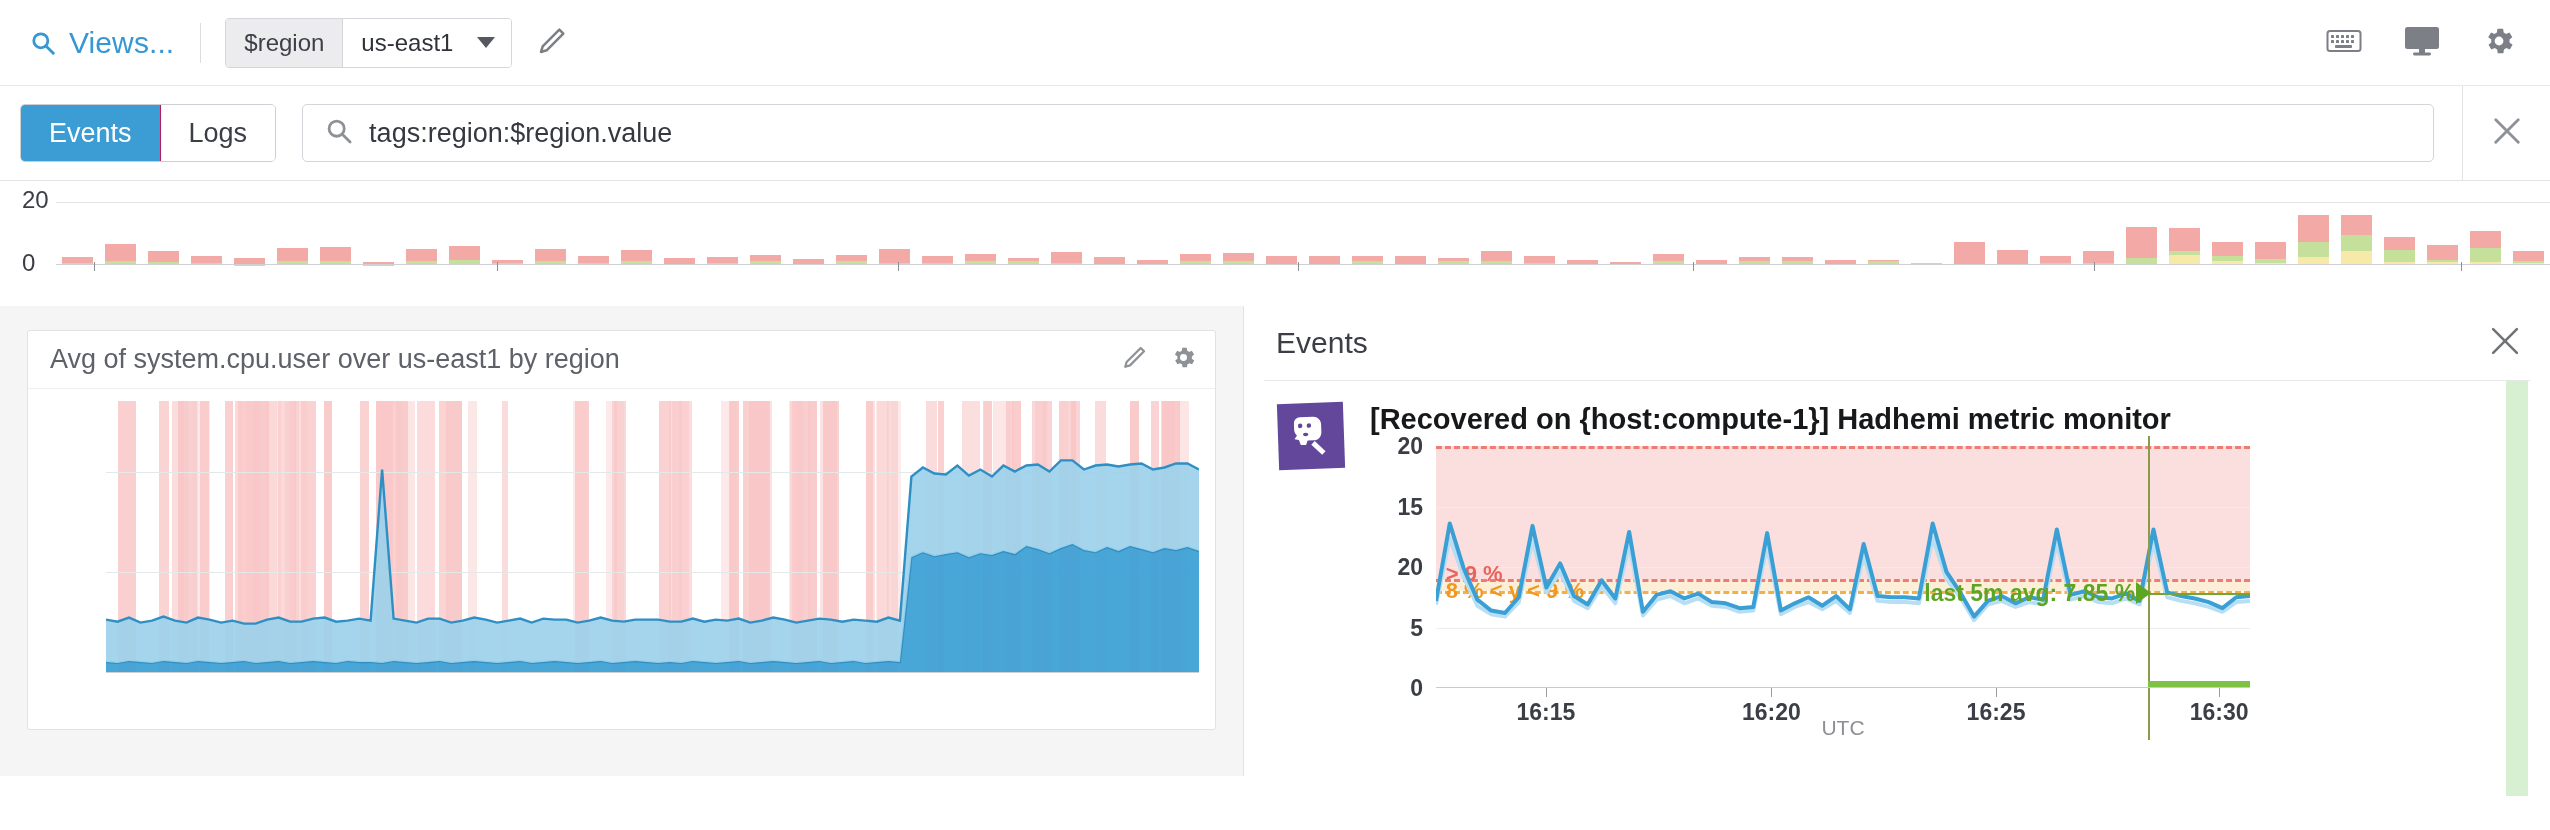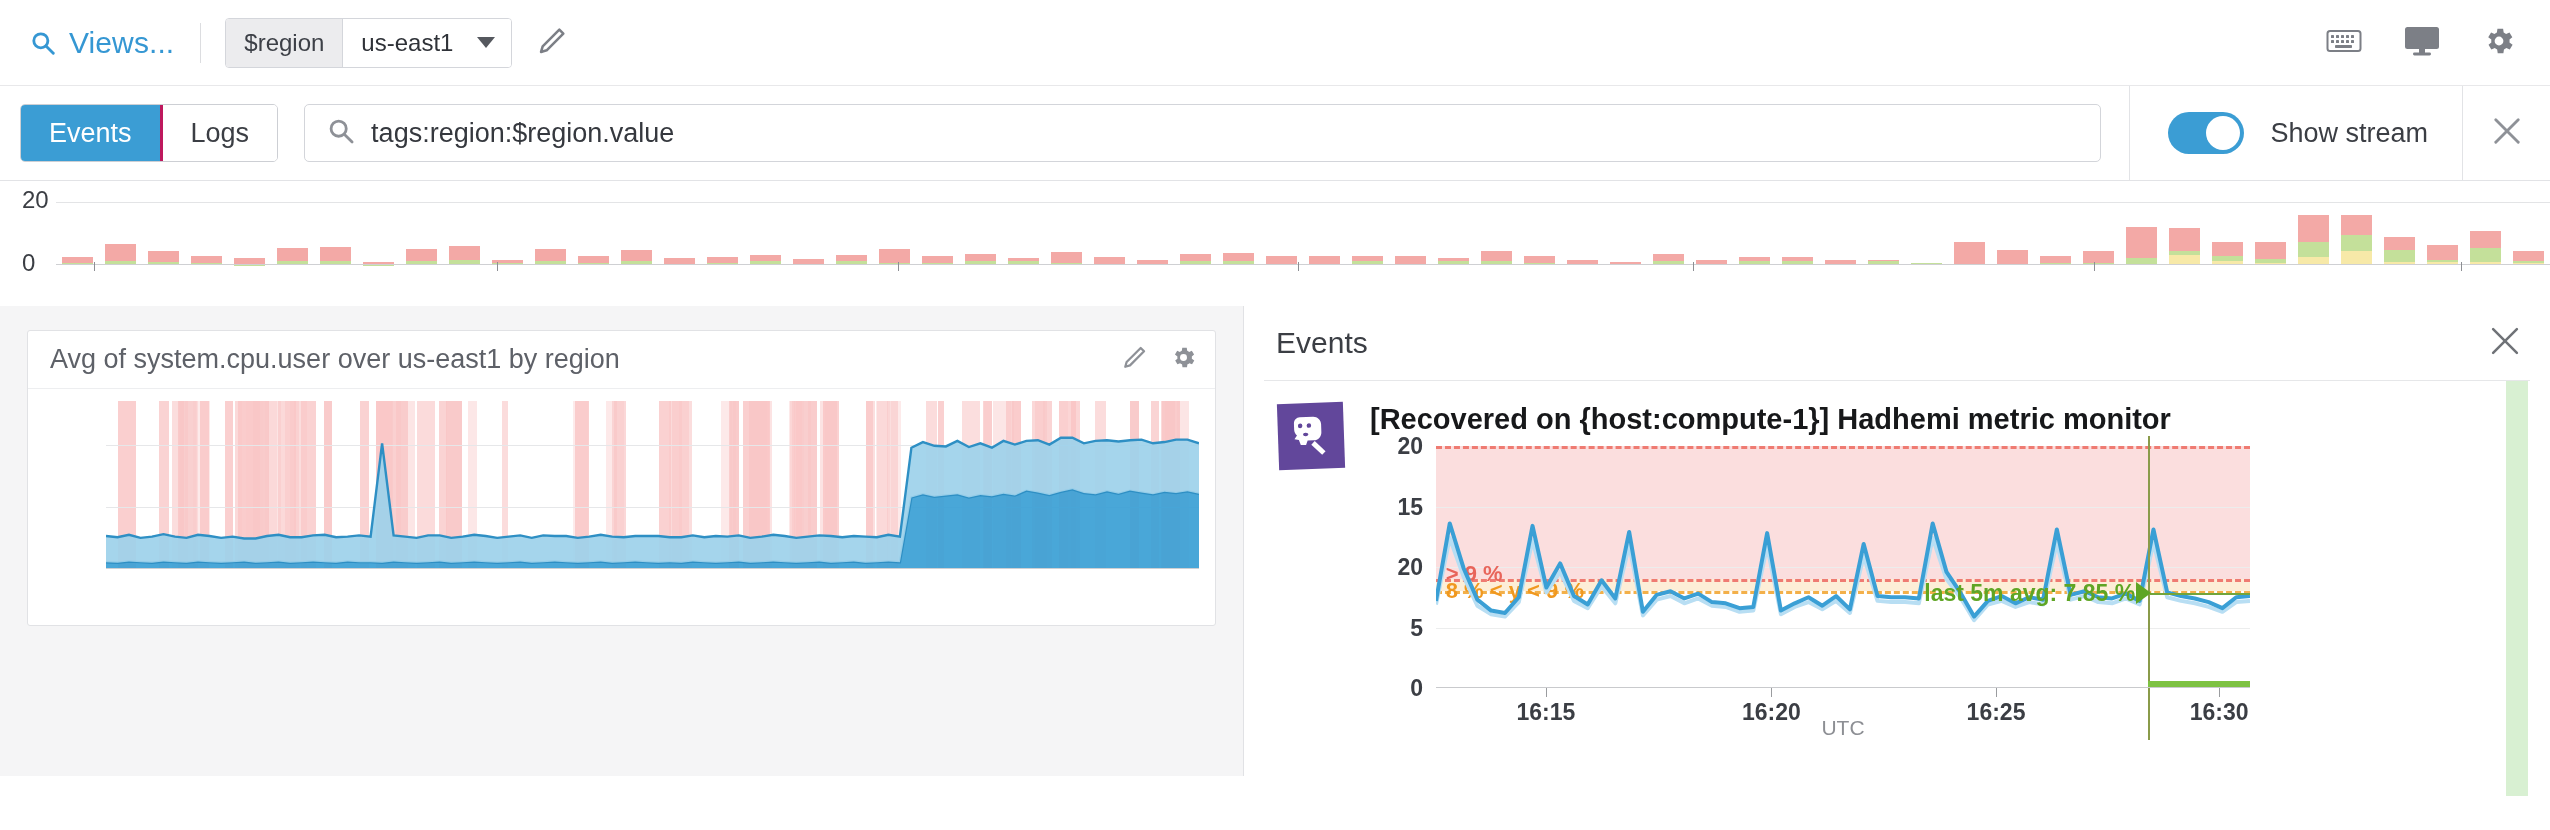--- a/index.html
+++ b/index.html
@@ -84,21 +84,21 @@
     display: flex; height: 58px;
     border: 1px solid #cdcfd4; border-radius: 5px; overflow: hidden;
     margin-right: 26px;
   }
   .seg {
     display: flex; align-items: center; justify-content: center;
     padding: 0 28px; font-size: 27px; cursor: pointer;
     background: #fff; color: #3b3e44;
   }
   .seg.active { background: #3b9dd4; color: #fff; }
-  .seg + .seg { border-left: 3px solid #be185d; }
+  .seg + .seg { border-left: 1px solid #be185d; }
   .query-box {
     flex: 1; height: 58px;
     border: 1px solid #d3d5da; border-radius: 5px;
     background: #fff;
     display: flex; align-items: center; gap: 16px;
     padding: 0 22px;
     margin-right: 28px;
   }
   .query-text { font-size: 27px; color: #35383e; }
   .stream-zone {
@@ -151,21 +151,21 @@
 
   
   .bottom {
     display: flex; height: 470px; background: #f5f5f6;
   }
   .left-pane {
     width: 1243px; padding: 24px 27px 0 27px; background: #f5f5f6;
   }
   .widget {
     background: #fff; border: 1px solid #e1e2e5; border-radius: 3px;
-    height: 296px; display: flex; flex-direction: column;
+    height: 400px; display: flex; flex-direction: column;
   }
   .widget-head {
     height: 58px; display: flex; align-items: center;
     padding: 0 18px 0 22px; border-bottom: 1px solid #edeef0;
   }
   .widget-title { font-size: 27px; color: #5e6168; flex: 1; }
   .widget-actions { display: flex; align-items: center; gap: 22px; }
   .widget-body { flex: 1; position: relative; padding: 12px 16px 0 0; }
 
   .chart-wrap { position: absolute; inset: 0; }
@@ -322,26 +322,20 @@
   <div class="query-box">
     <span>
       <svg width="28" height="28" viewBox="0 0 24 24" fill="none" stroke="#8e9197" stroke-width="2.4">
         <circle cx="10" cy="10" r="6.5"></circle>
           <line x1="15" y1="15" x2="21.5" y2="21.5" stroke-linecap="round"></line>
       </svg>
     </span>
     <span class="query-text">tags:region:$region.value</span>
   </div>
 
-  <div class="stream-zone">
-    <span class="toggle">
-        <span class="knob"></span>
-      </span>
-    <span class="stream-label">Show stream</span>
-  </div>
 
   <div class="close-zone">
     <span>
       <svg width="36" height="36" viewBox="0 0 24 24" stroke="#8e9197" stroke-width="1.9" stroke-linecap="round">
         <line x1="4.5" y1="4.5" x2="19.5" y2="19.5"></line>
           <line x1="19.5" y1="4.5" x2="4.5" y2="19.5"></line>
       </svg>
     </span>
   </div>
 </div>

